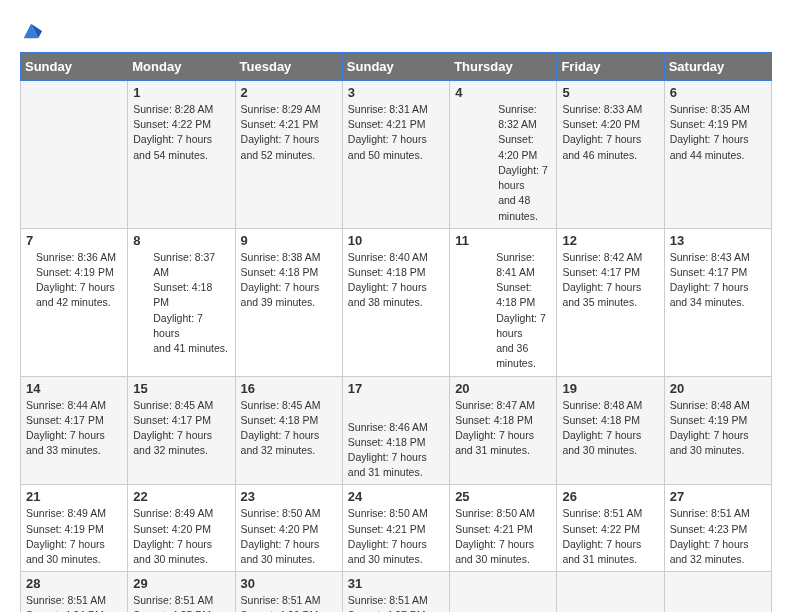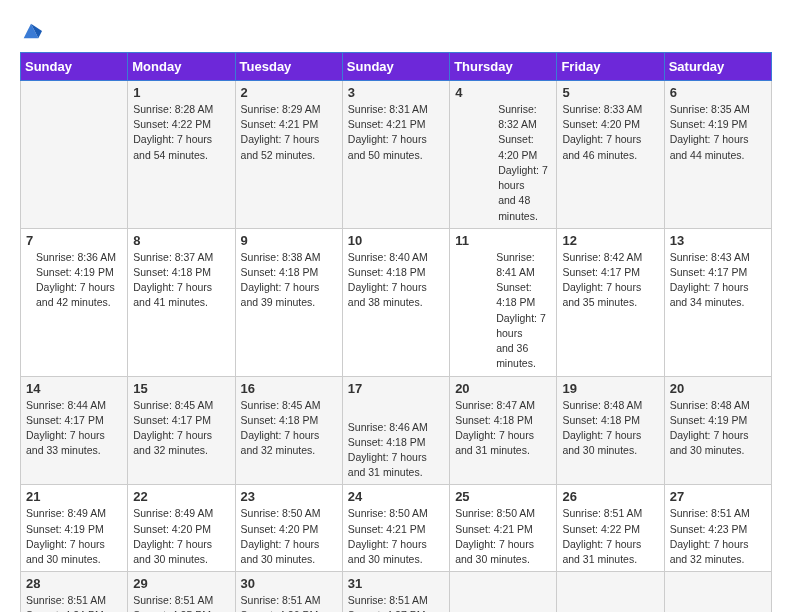--- a/index.html
+++ b/index.html
@@ -50,21 +50,21 @@
       font-size: 16px;
       color: #333;
       font-weight: normal;
     }
     table {
       width: 100%;
       border-collapse: collapse;
       table-layout: fixed;
     }
     thead tr th {
-      background-color: #6d28d9;
+      background-color: #737373;
       color: #fff;
       padding: 6px 4px;
       font-size: 13px;
       text-align: left;
       border: 1px solid #3a7bd5;
     }
     tbody tr td {
       border: 1px solid #ccc;
       vertical-align: top;
       padding: 4px 5px;
@@ -170,21 +170,21 @@
       <tr>
         <td>
           <div class="day-number">7</div>
           <div class="cell-info" style="white-space: pre-line; margin-left: 10px;">Sunrise: 8:36 AM
 Sunset: 4:19 PM
 Daylight: 7 hours
 and 42 minutes.</div>
         </td>
         <td>
           <div class="day-number">8</div>
-          <div class="cell-info" style="white-space: pre-line;">Sunrise: 8:37 AM
+          <div class="cell-info" style="white-space: pre-line; margin-left: 20px;">Sunrise: 8:37 AM
 Sunset: 4:18 PM
 Daylight: 7 hours
 and 41 minutes.</div>
         </td>
         <td>
           <div class="day-number">9</div>
           <div class="cell-info" style="white-space: pre-line;">Sunrise: 8:38 AM
 Sunset: 4:18 PM
 Daylight: 7 hours
 and 39 minutes.</div>

